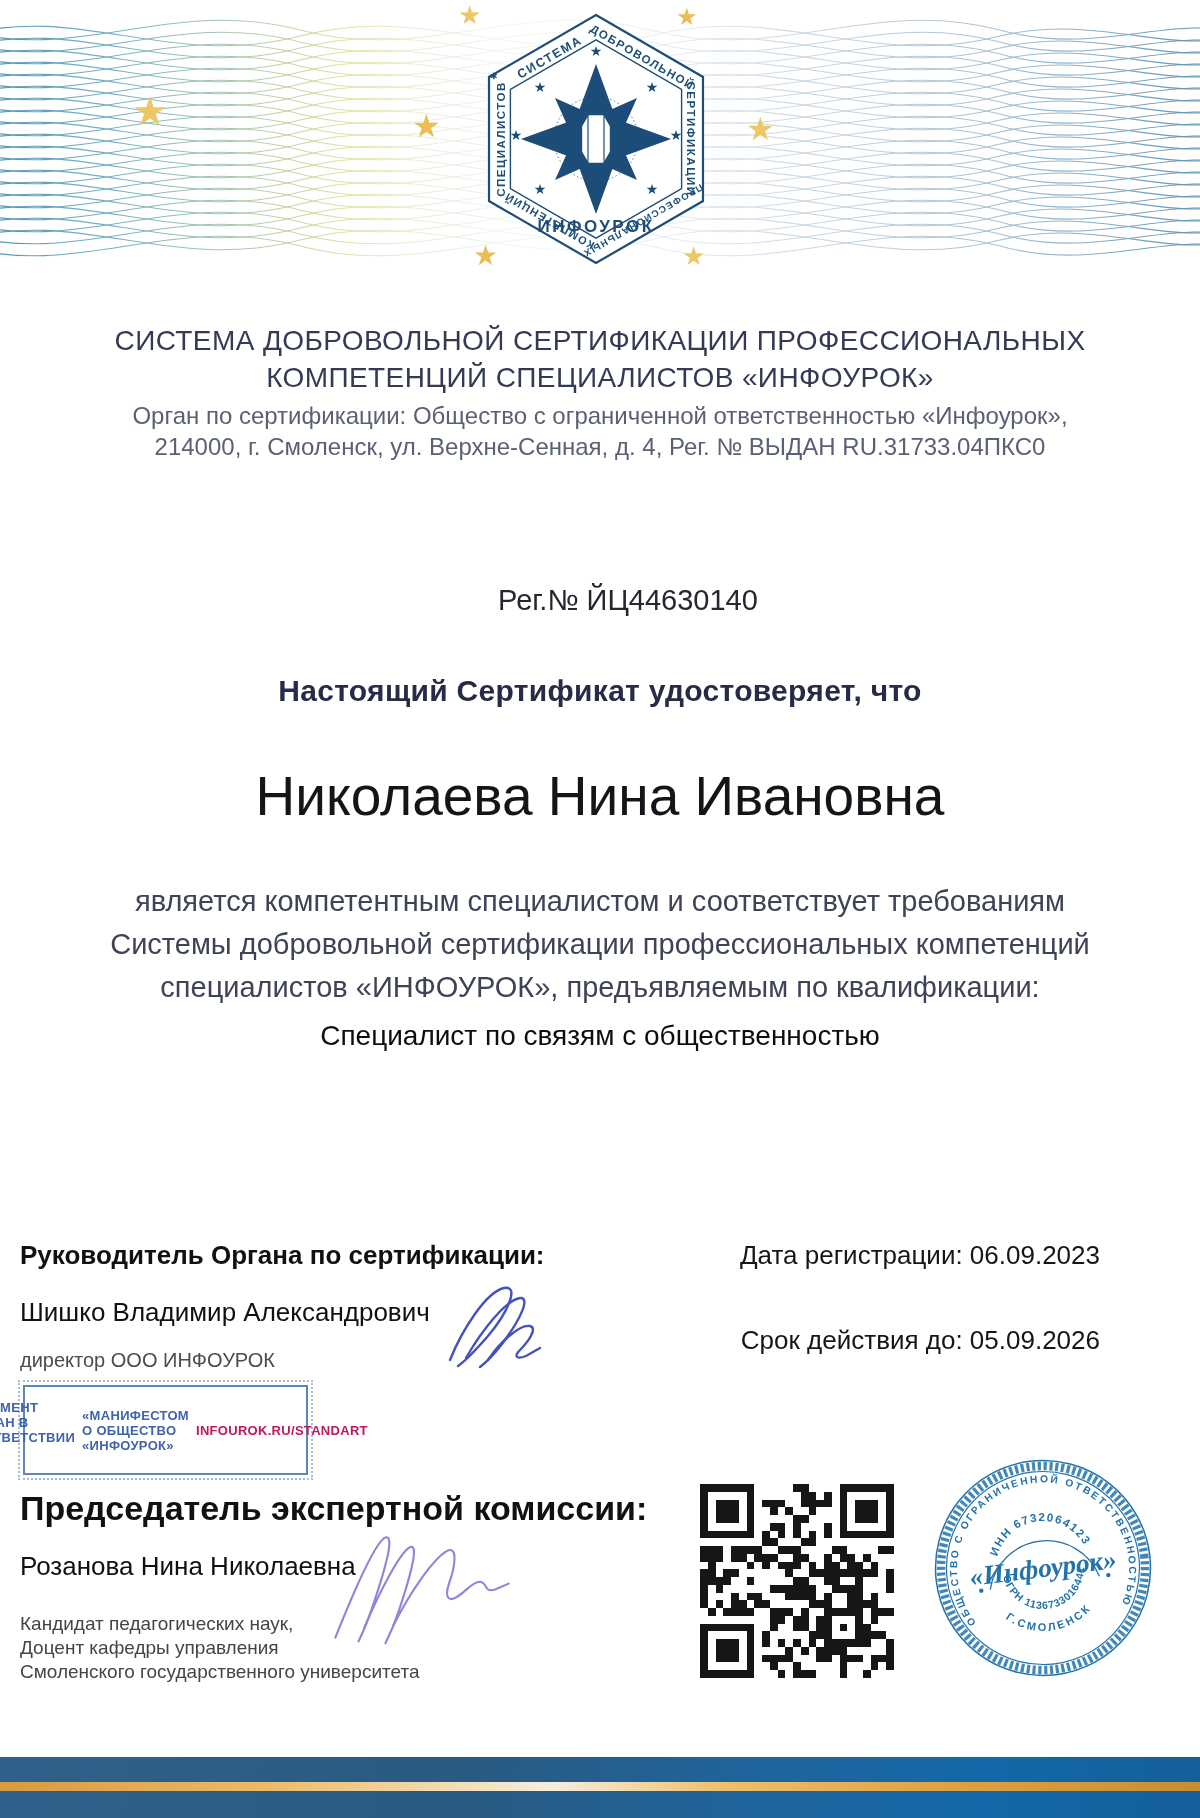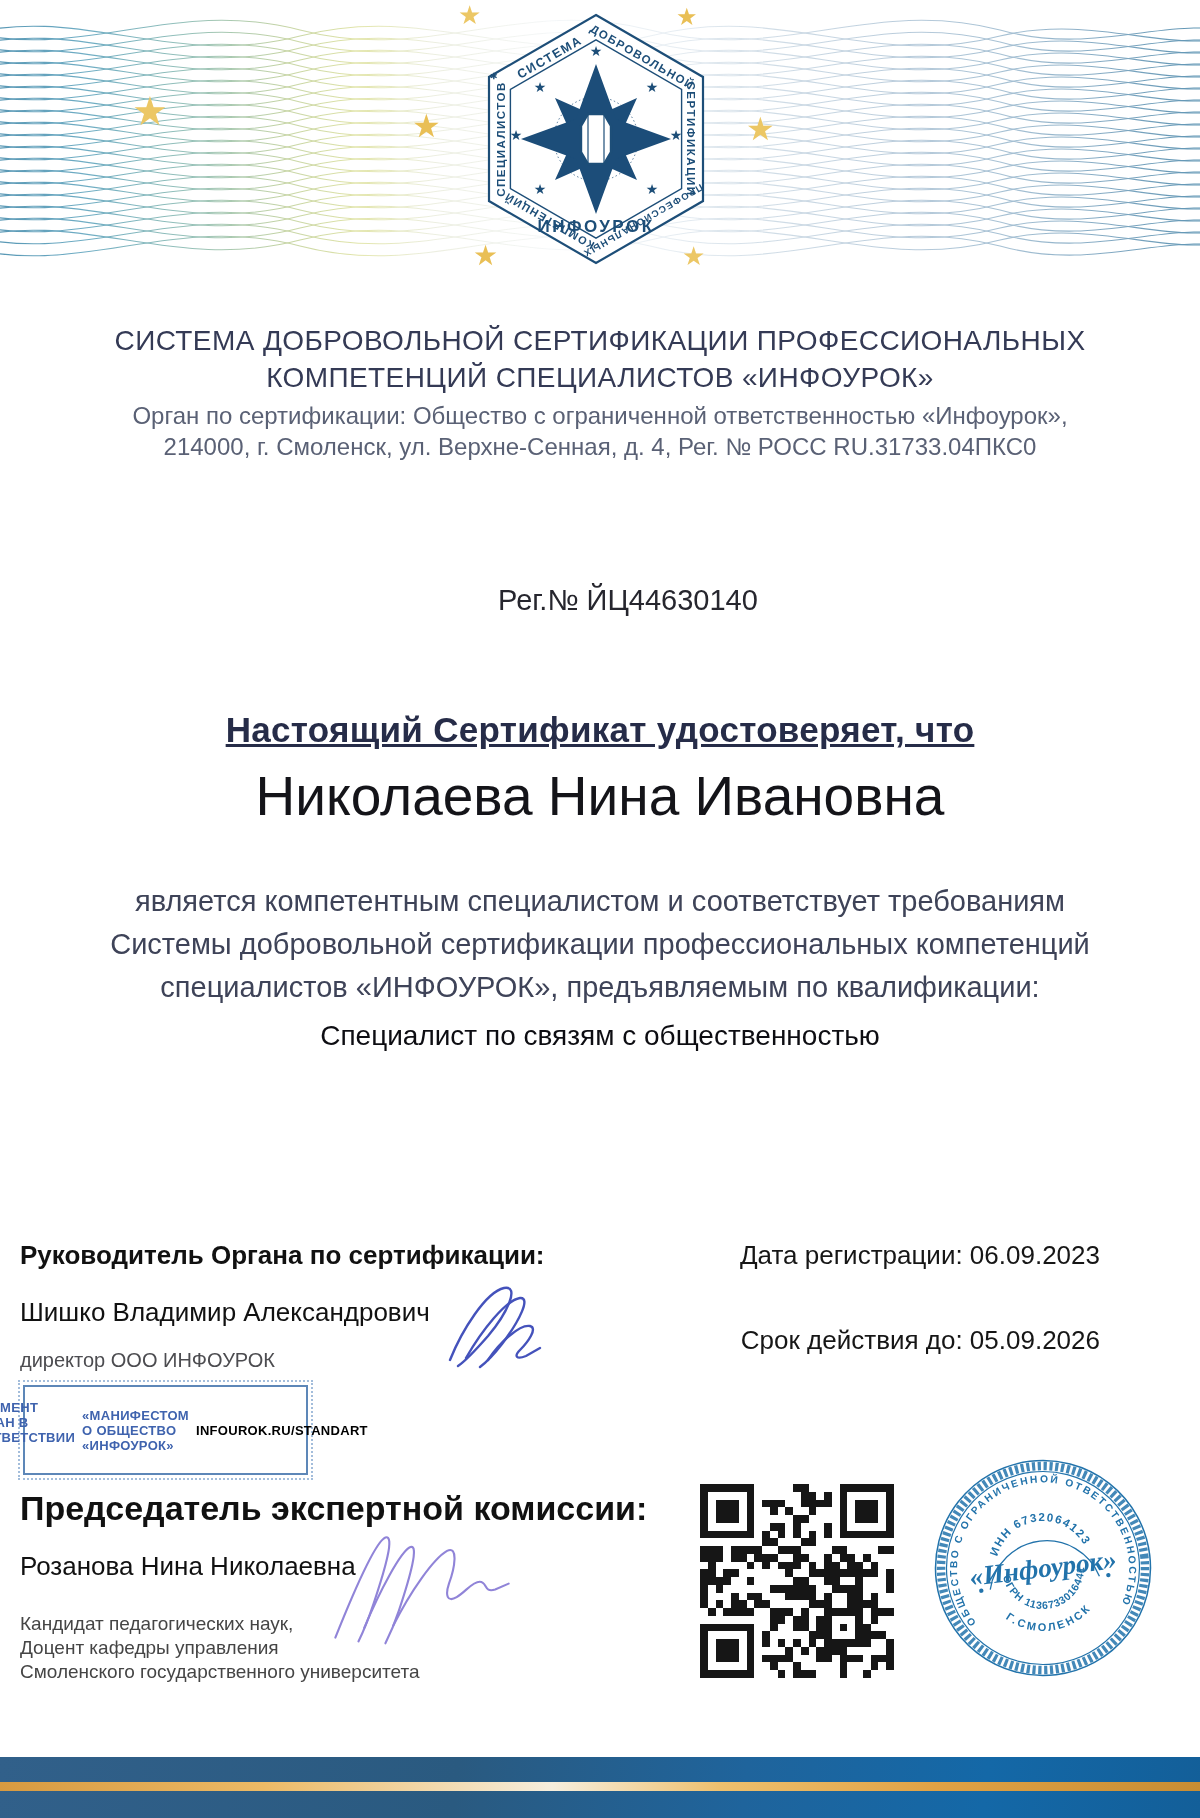--- a/index.html
+++ b/index.html
@@ -7,42 +7,42 @@
         font-family:"Liberation Sans","DejaVu Sans",sans-serif;}
   .deco{position:absolute;left:0;top:0;width:1200px;height:290px;}
   .star{position:absolute;line-height:1;color:#ecc765;}
   .star.g2{color:#e9bf55;}
   .badge{position:absolute;left:470px;top:6px;width:252px;height:262px;}
   .center{position:absolute;left:0;width:100%;text-align:center;}
   .sysline{top:322px;font-size:28px;color:#343a55;line-height:37px;letter-spacing:.4px;}
   .orgline{top:400px;font-size:24px;color:#5a6175;line-height:31px;}
   .title{top:494px;font-size:64px;font-weight:bold;letter-spacing:1.5px;color:#222742;}
   .reg{top:584px;font-size:29px;color:#26262e;padding-left:28px;}
-  .statement{top:710px;font-size:35px;font-weight:bold;color:#262c48;letter-spacing:.3px;text-decoration:underline;}
+  .statement{top:674px;font-size:30px;font-weight:bold;color:#262c48;letter-spacing:.3px;}
   .recipient{top:764px;font-size:55px;color:#141419;}
   .bodytext{top:880px;font-size:29px;line-height:43px;color:#3e4358;}
   .qualification{top:1020px;font-size:28px;color:#0d0d12;}
   .lbl{position:absolute;left:20px;color:#111;}
   .b{font-weight:bold;}
   .head-title{top:1240px;font-size:26px;}
   .head-name{top:1297px;font-size:26px;}
   .head-role{top:1349px;font-size:20px;color:#4c4c50;}
   .chair-title{top:1489px;font-size:34px;}
   .chair-name{top:1551px;font-size:26px;}
   .creds{top:1612px;font-size:19px;line-height:24px;color:#454545;}
   .dates{position:absolute;right:100px;width:520px;text-align:right;color:#161616;font-size:26px;}
   .date1{top:1240px;}
   .date2{top:1297px;margin-top:28px;}
   .manifest{position:absolute;left:18px;top:1380px;width:295px;height:100px;box-sizing:border-box;
             border:2px dotted #a3bddb;padding:3px;background:#fff;}
   .manifest-inner{width:100%;height:100%;box-sizing:border-box;border:2px solid #5d87b8;
                   display:flex;flex-direction:row;justify-content:center;align-items:center;gap:7px;}
   .manifest-inner div{font-size:13px;font-weight:bold;letter-spacing:.3px;}
   .mline12{color:#3f63ae;}
-  .mline3{color:#000000;font-size:14px;}
+  .mline3{color:#be185d;font-size:14px;}
   .sig{position:absolute;}
   .sig-blue{left:436px;top:1278px;width:110px;height:100px;}
   .sig-purple{left:324px;top:1522px;width:196px;height:130px;}
   .qr{position:absolute;left:700px;top:1484px;width:194px;height:194px;background:#fff;}
   .seal{position:absolute;left:930px;top:1455px;width:226px;height:226px;}
   .footer{position:absolute;left:0;top:1757px;width:1200px;height:61px;
           background:linear-gradient(96deg,#31608a,#2a5a80 38%,#1f649c 62%,#1468a7 82%,#135f99);}
   .stripe{position:absolute;left:0;top:25px;width:100%;height:9px;
           background:linear-gradient(90deg,#d79a40,#ecba66 22%,#f6eedd 46%,#eec06e 60%,#e0a245 78%,#c88d33);}
   svg text{font-family:"Liberation Sans","DejaVu Sans",sans-serif;}
@@ -153,21 +153,21 @@
     </g>
     <text x="126" y="226" text-anchor="middle" font-size="17" font-weight="bold" letter-spacing="2.5" fill="#1d4e78">ИНФОУРОК</text>
   </svg>
 
   <div class="center sysline">
     <div>СИСТЕМА ДОБРОВОЛЬНОЙ СЕРТИФИКАЦИИ ПРОФЕССИОНАЛЬНЫХ</div>
     <div>КОМПЕТЕНЦИЙ СПЕЦИАЛИСТОВ «ИНФОУРОК»</div>
   </div>
   <div class="center orgline">
     <div>Орган по сертификации: Общество с ограниченной ответственностью «Инфоурок»,</div>
-    <div>214000, г. Смоленск, ул. Верхне-Сенная, д. 4, Рег. № РОСС RU.31733.04ПКС0</div>
+    <div>214000, г. Смоленск, ул. Верхне-Сенная, д. 4, Рег. № ВЫДАН RU.31733.04ПКС0</div>
   </div>
 
   <div class="center reg">Рег.№ ЙЦ44630140</div>
 
   <div class="center statement">Настоящий Сертификат удостоверяет, что</div>
   <div class="center recipient">Николаева Нина Ивановна</div>
 
   <div class="center bodytext">
     <div>является компетентным специалистом и соответствует требованиям</div>
     <div>Системы добровольной сертификации профессиональных компетенций</div>

